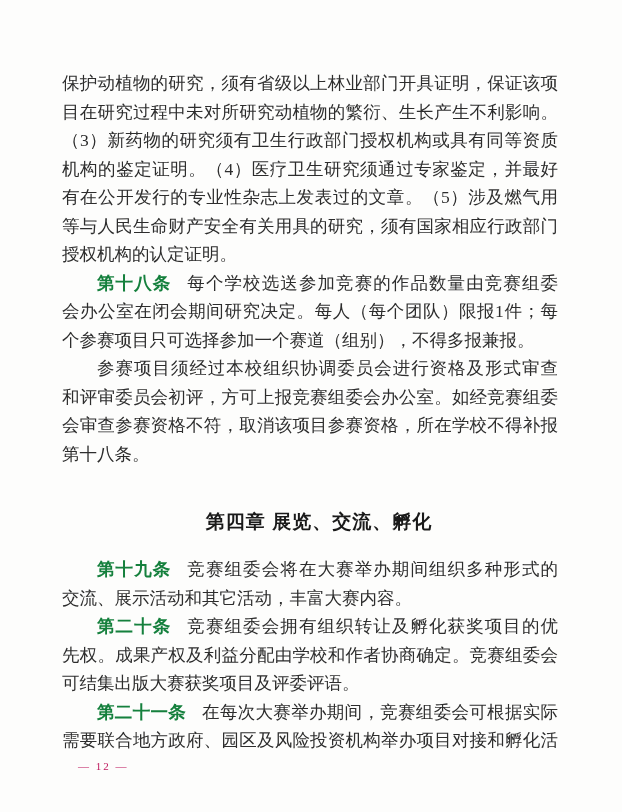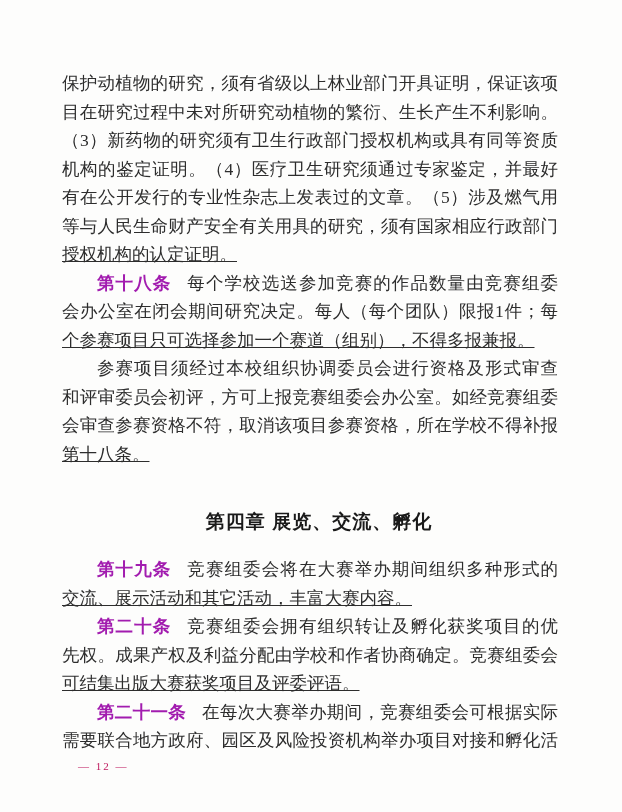--- a/index.html
+++ b/index.html
@@ -25,29 +25,28 @@
     line-height: 28.5px;
     height: 28.5px;
     overflow: hidden;
     text-align: justify;
     text-align-last: justify;
     font-size: 17.5px;
     letter-spacing: 0;
   }
   .line.short {
     text-align-last: left;
-    text-decoration: underline;
   }
   .line.indent {
     text-indent: 35px;
   }
   .term {
     font-weight: bold;
     font-family: Liberation Mono, monospace;
-    color: #a21caf;
+    color: #15803d;
     margin-right: 16px;
   }
   .chapter-heading {
     margin-top: 41px;
     height: 26px;
     line-height: 26px;
     text-align: center;
     text-align-last: center;
     font-family: "Liberation Sans", "DejaVu Sans", sans-serif;
     font-weight: bold;

